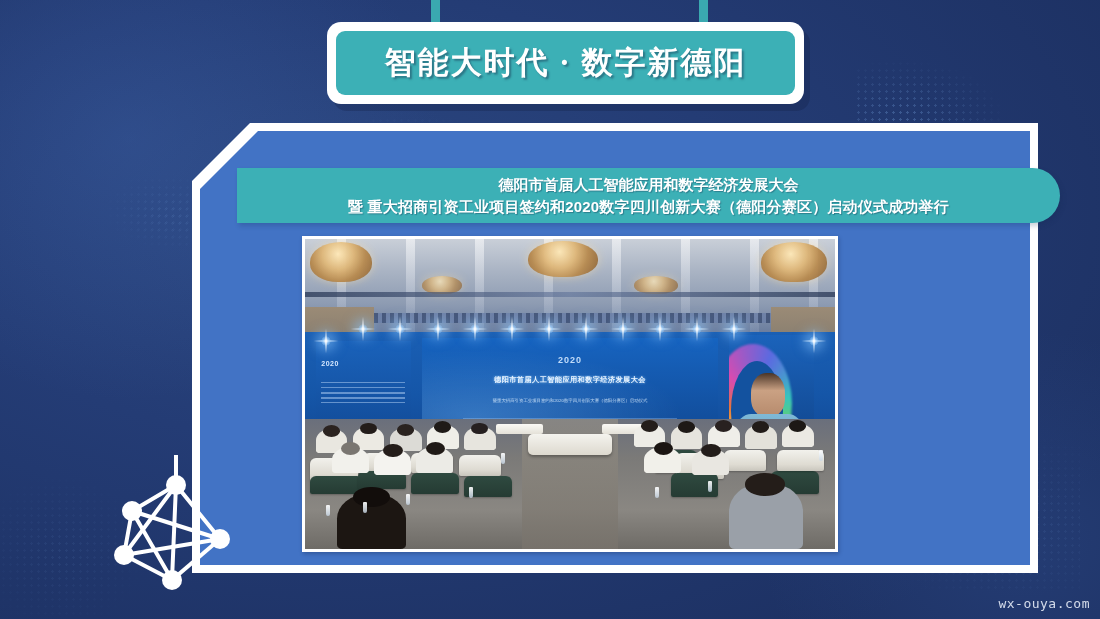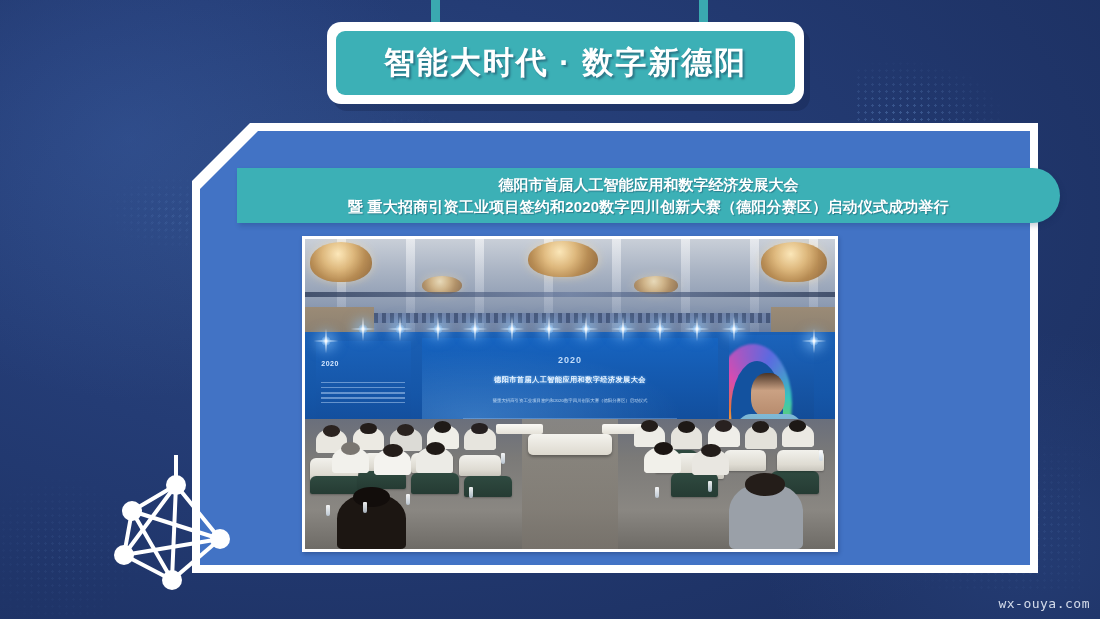--- a/index.html
+++ b/index.html
@@ -75,20 +75,21 @@
     box-shadow: 6px 7px 0 rgba(20,34,70,0.30);
   }
   .title-inner {
     position: absolute;
     left: 9px; top: 9px; right: 9px; bottom: 9px;
     background: #3cb0b6;
     border-radius: 9px;
     display: flex;
     align-items: center;
     justify-content: center;
+    font-family: Liberation Serif, serif;
   }
   .title-text {
     color: #ffffff;
     font-size: 31px;
     font-weight: bold;
     letter-spacing: 2px;
     text-shadow: 2px 2px 2px rgba(30,70,95,0.55);
     white-space: nowrap;
   }
   .panel-frame {

